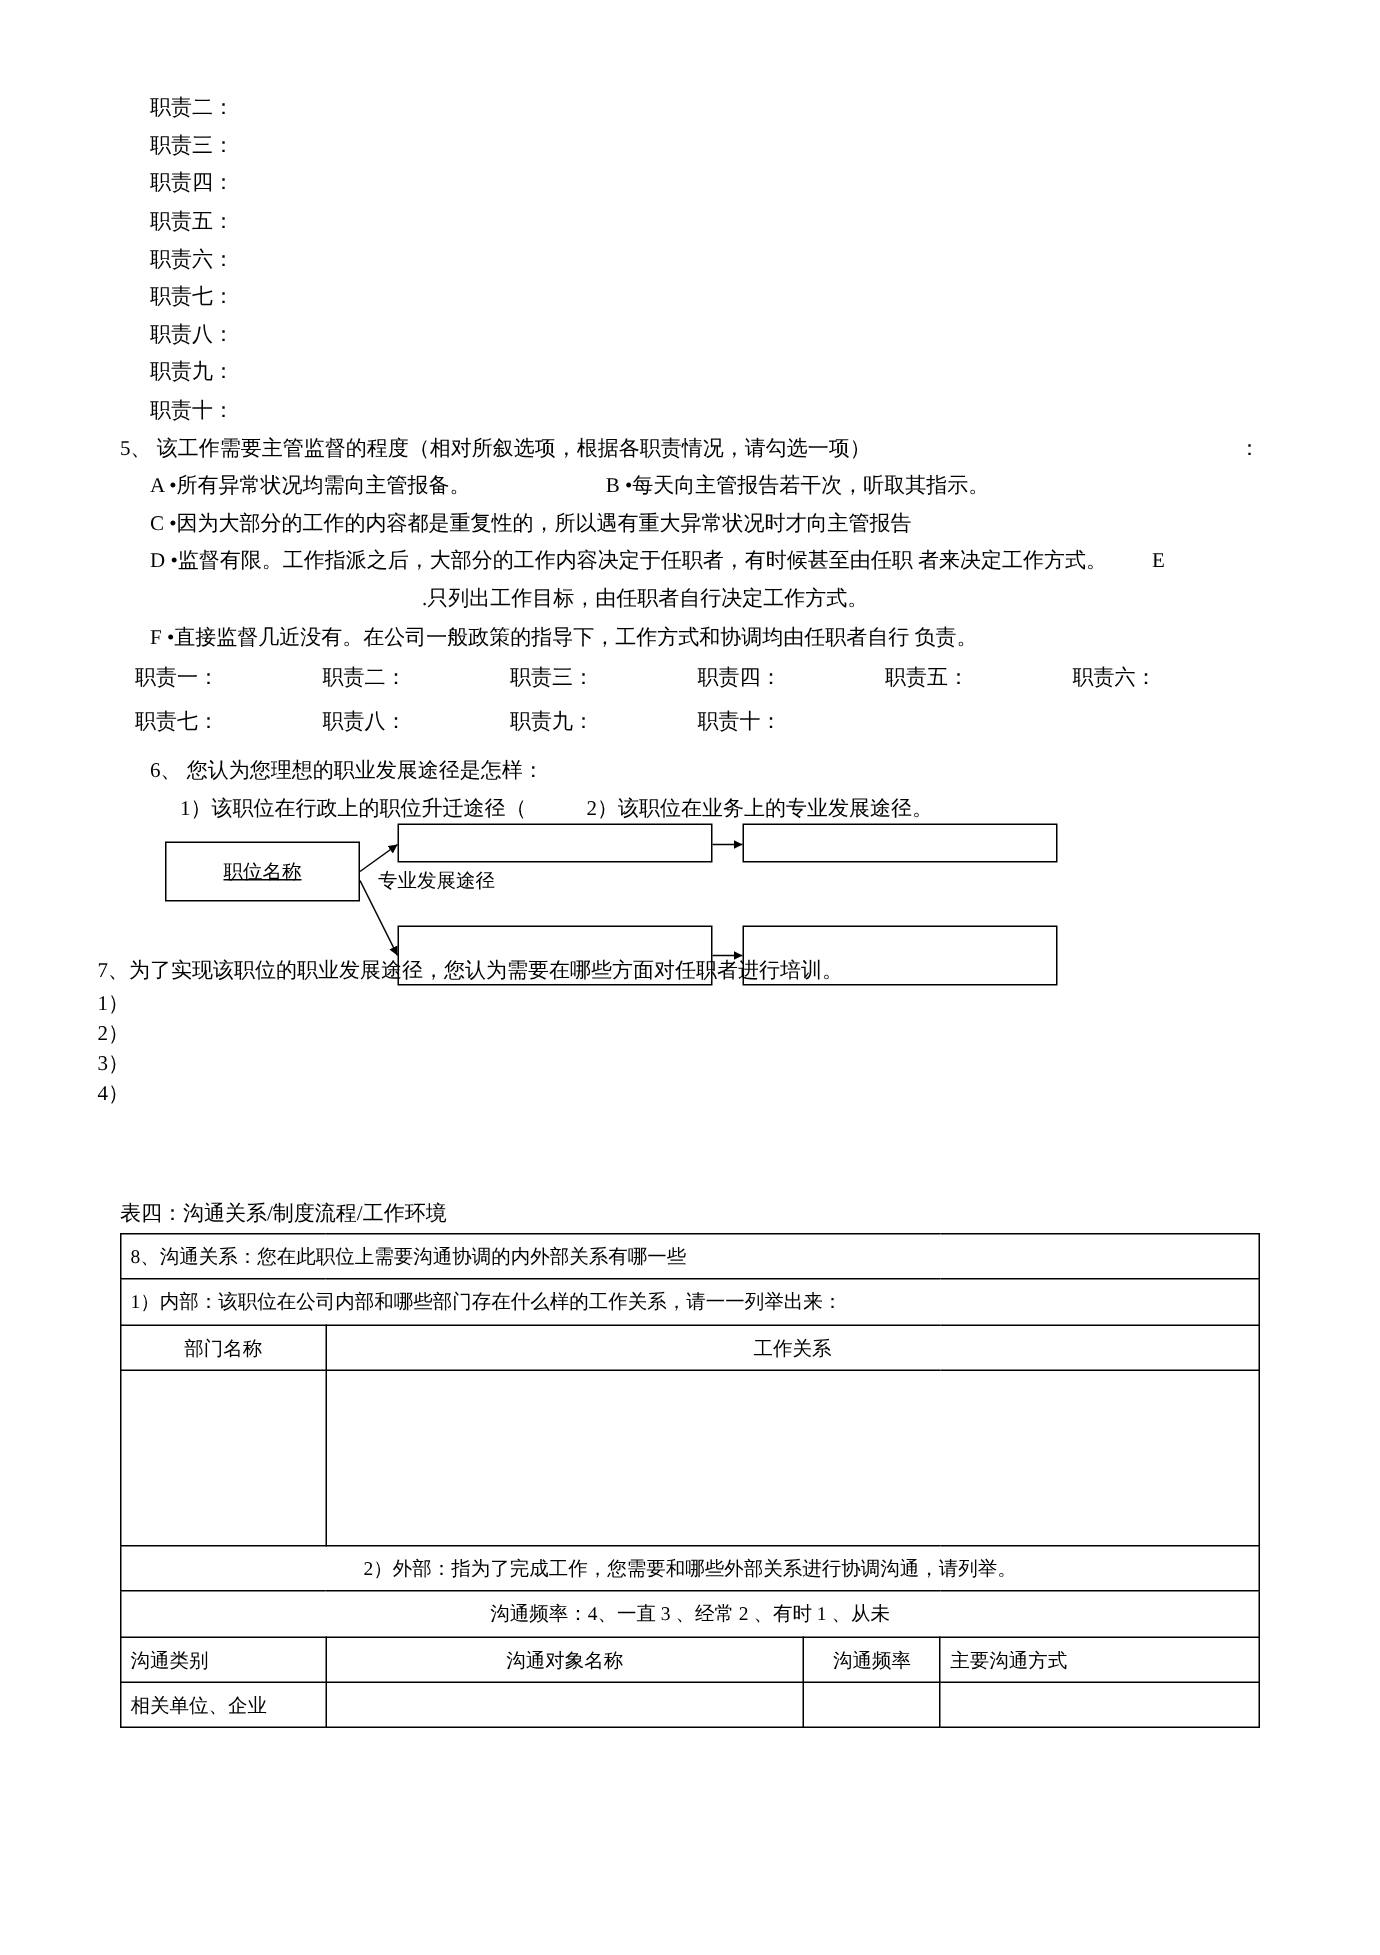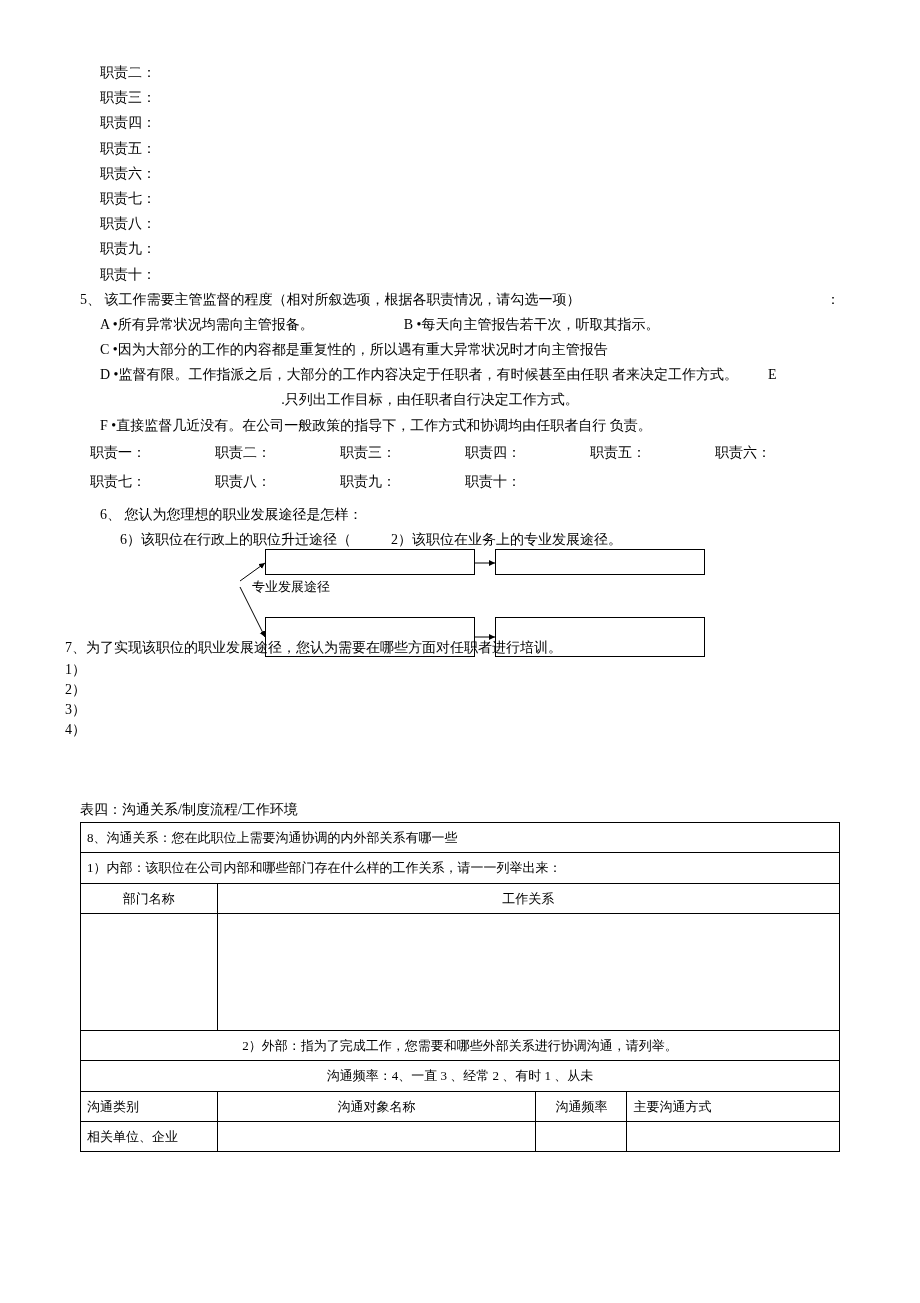--- a/index.html
+++ b/index.html
@@ -98,28 +98,29 @@
   <div>职责六：</div>
   <div>职责七：</div>
   <div>职责八：</div>
   <div>职责九：</div>
   <div>职责十：</div>
 </div>
 
 <div class="spacer"></div>
 <div class="indent-1">6、 您认为您理想的职业发展途径是怎样：</div>
 <div class="q5-line indent-2">
-  <div>6）该职位在行政上的职位升迁途径（</div>
+  <div>1）该职位在行政上的职位升迁途径（</div>
   <div style="margin-left:40px;">2）该职位在业务上的专业发展途径。</div>
 </div>
 
 <div class="diagram-wrap">
   <div class="dlabel" style="left:190px; top:-4px;">职位升迁途径</div>
   <div class="dlabel" style="left:172px; top:18px;">专业发展途径</div>
 
+  <div class="dbox" style="left:30px; top:4px; width:130px; height:40px; text-decoration:underline;">职位名称</div>
   <div class="dbox" style="left:185px; top:-8px; width:210px; height:26px;"></div>
   <div class="dbox" style="left:415px; top:-8px; width:210px; height:26px;"></div>
   <div class="dbox" style="left:185px; top:60px; width:210px; height:40px;"></div>
   <div class="dbox" style="left:415px; top:60px; width:210px; height:40px;"></div>
 
   <svg class="arrows" width="700" height="120">
     <defs>
       <marker id="ah" markerWidth="8" markerHeight="8" refX="6" refY="3" orient="auto">
         <path d="M0,0 L6,3 L0,6 Z" fill="#000"></path>
       </marker>

